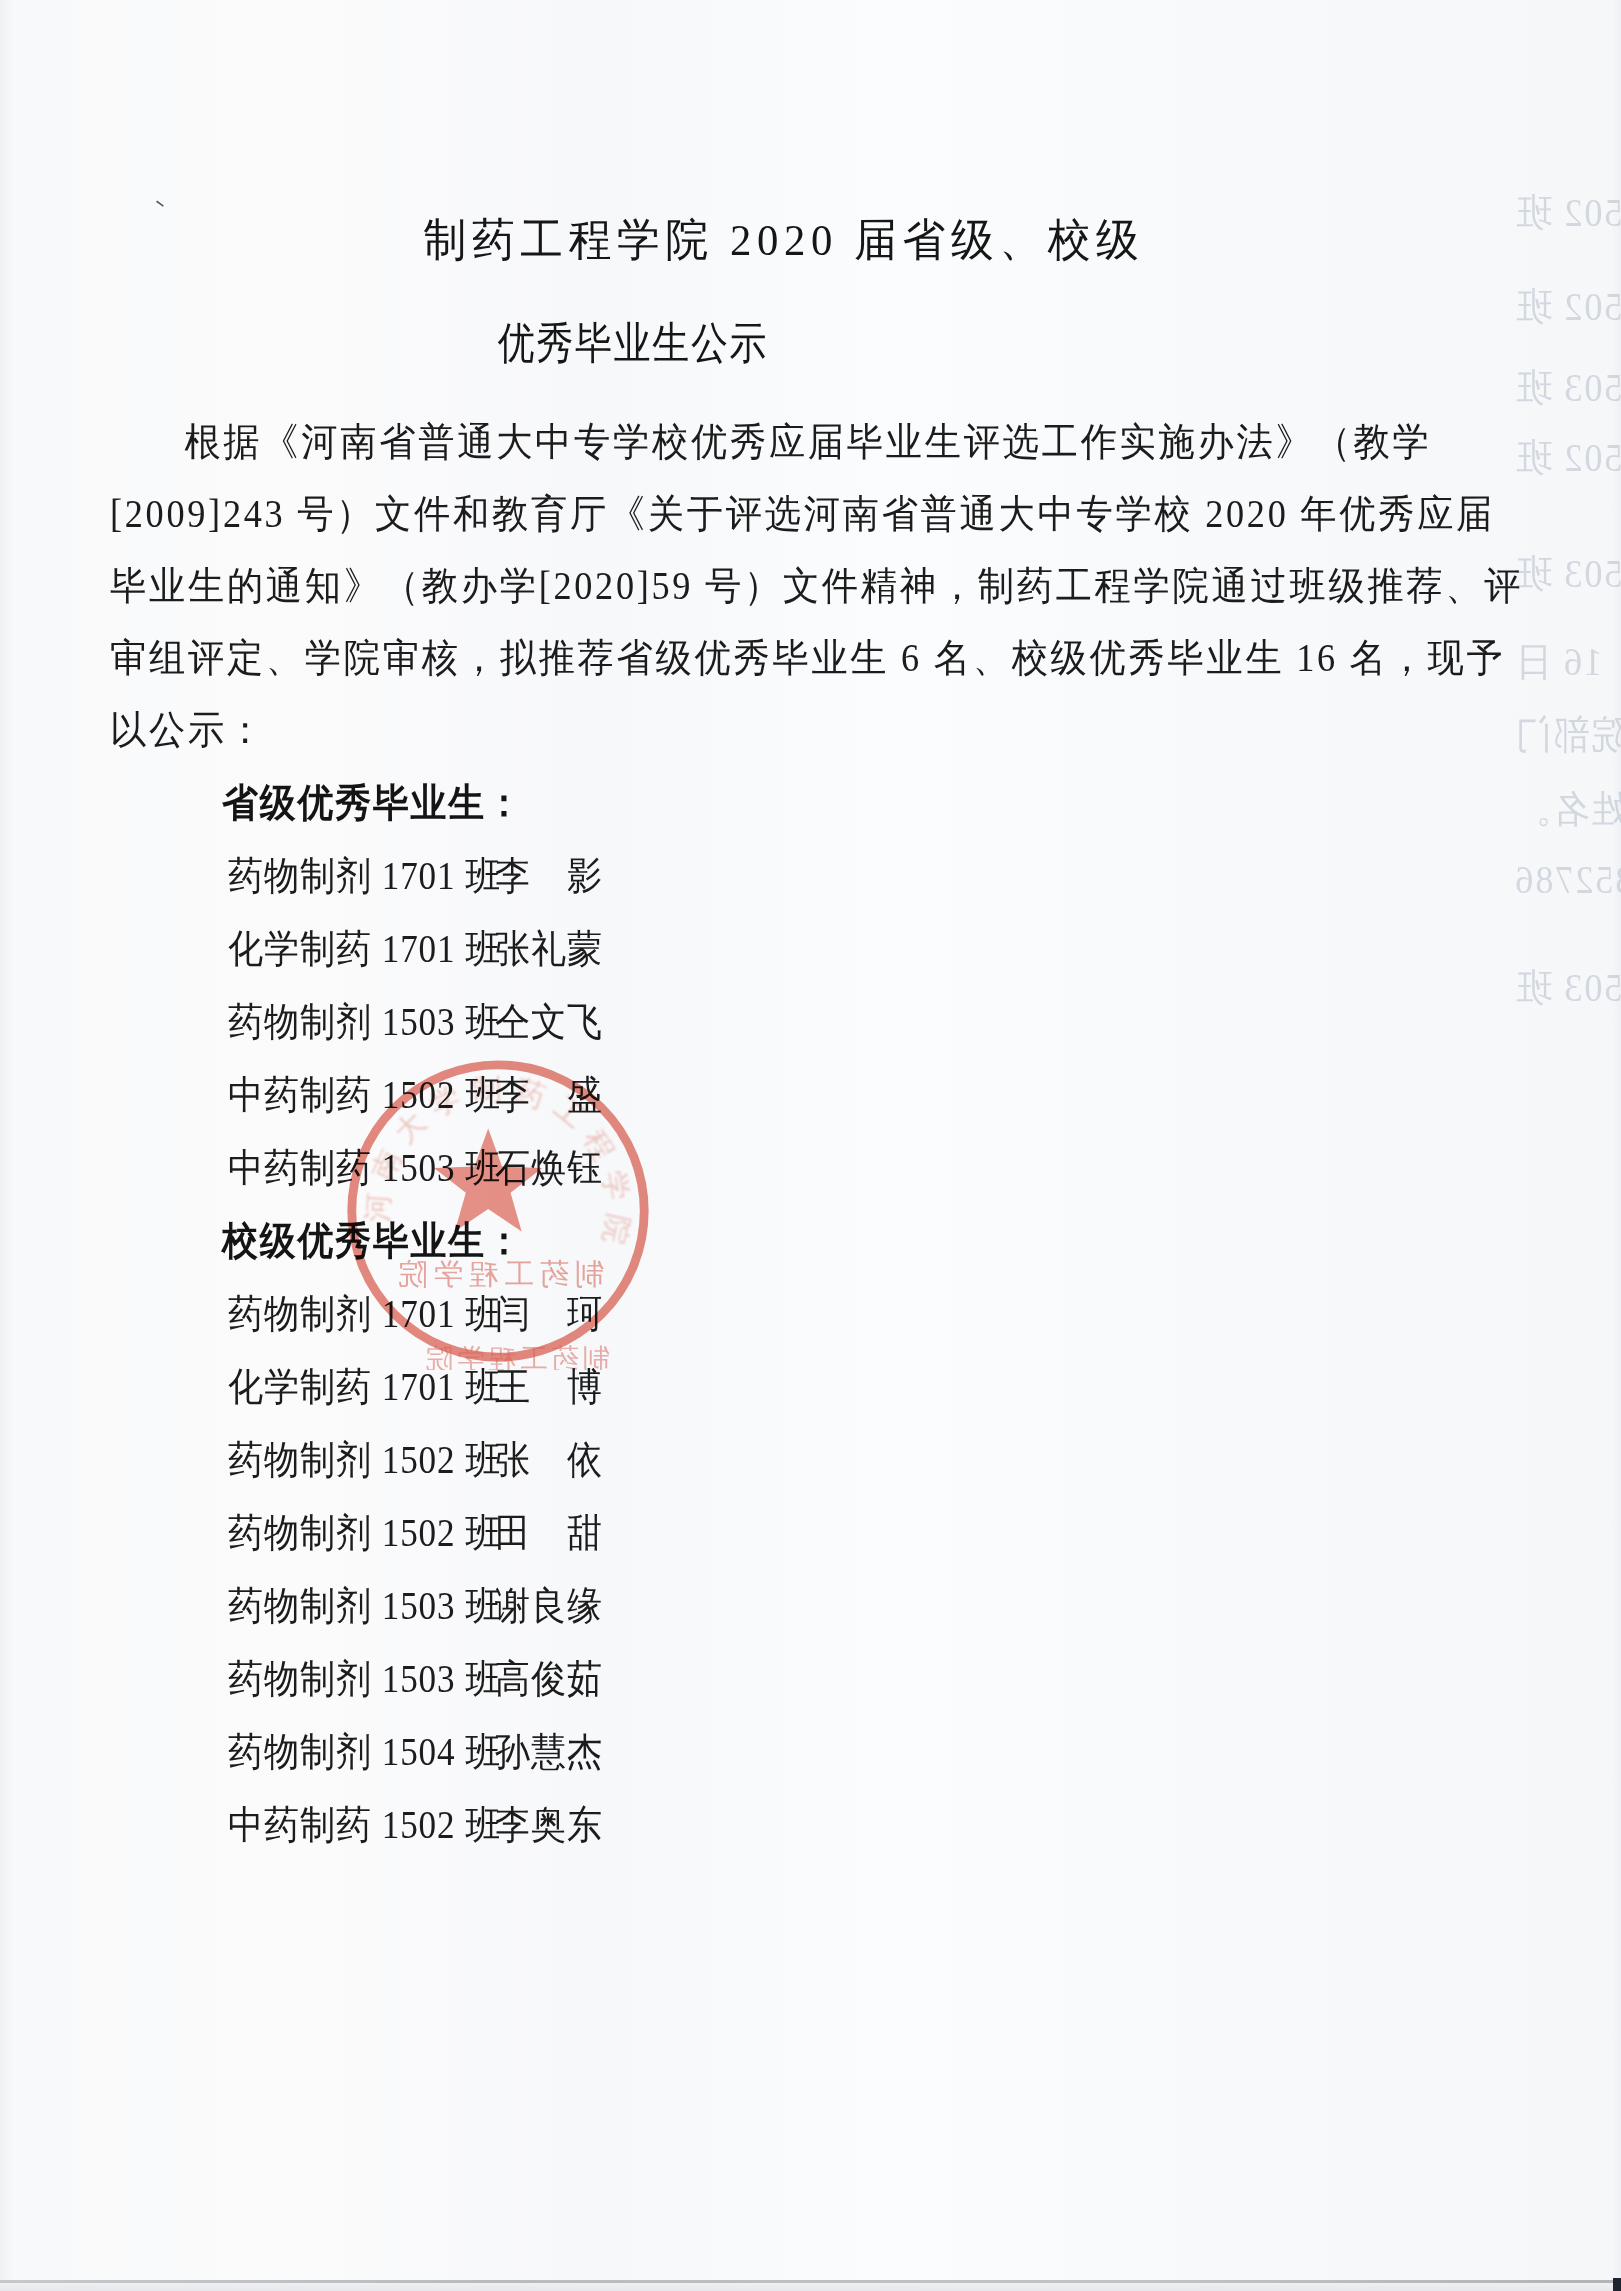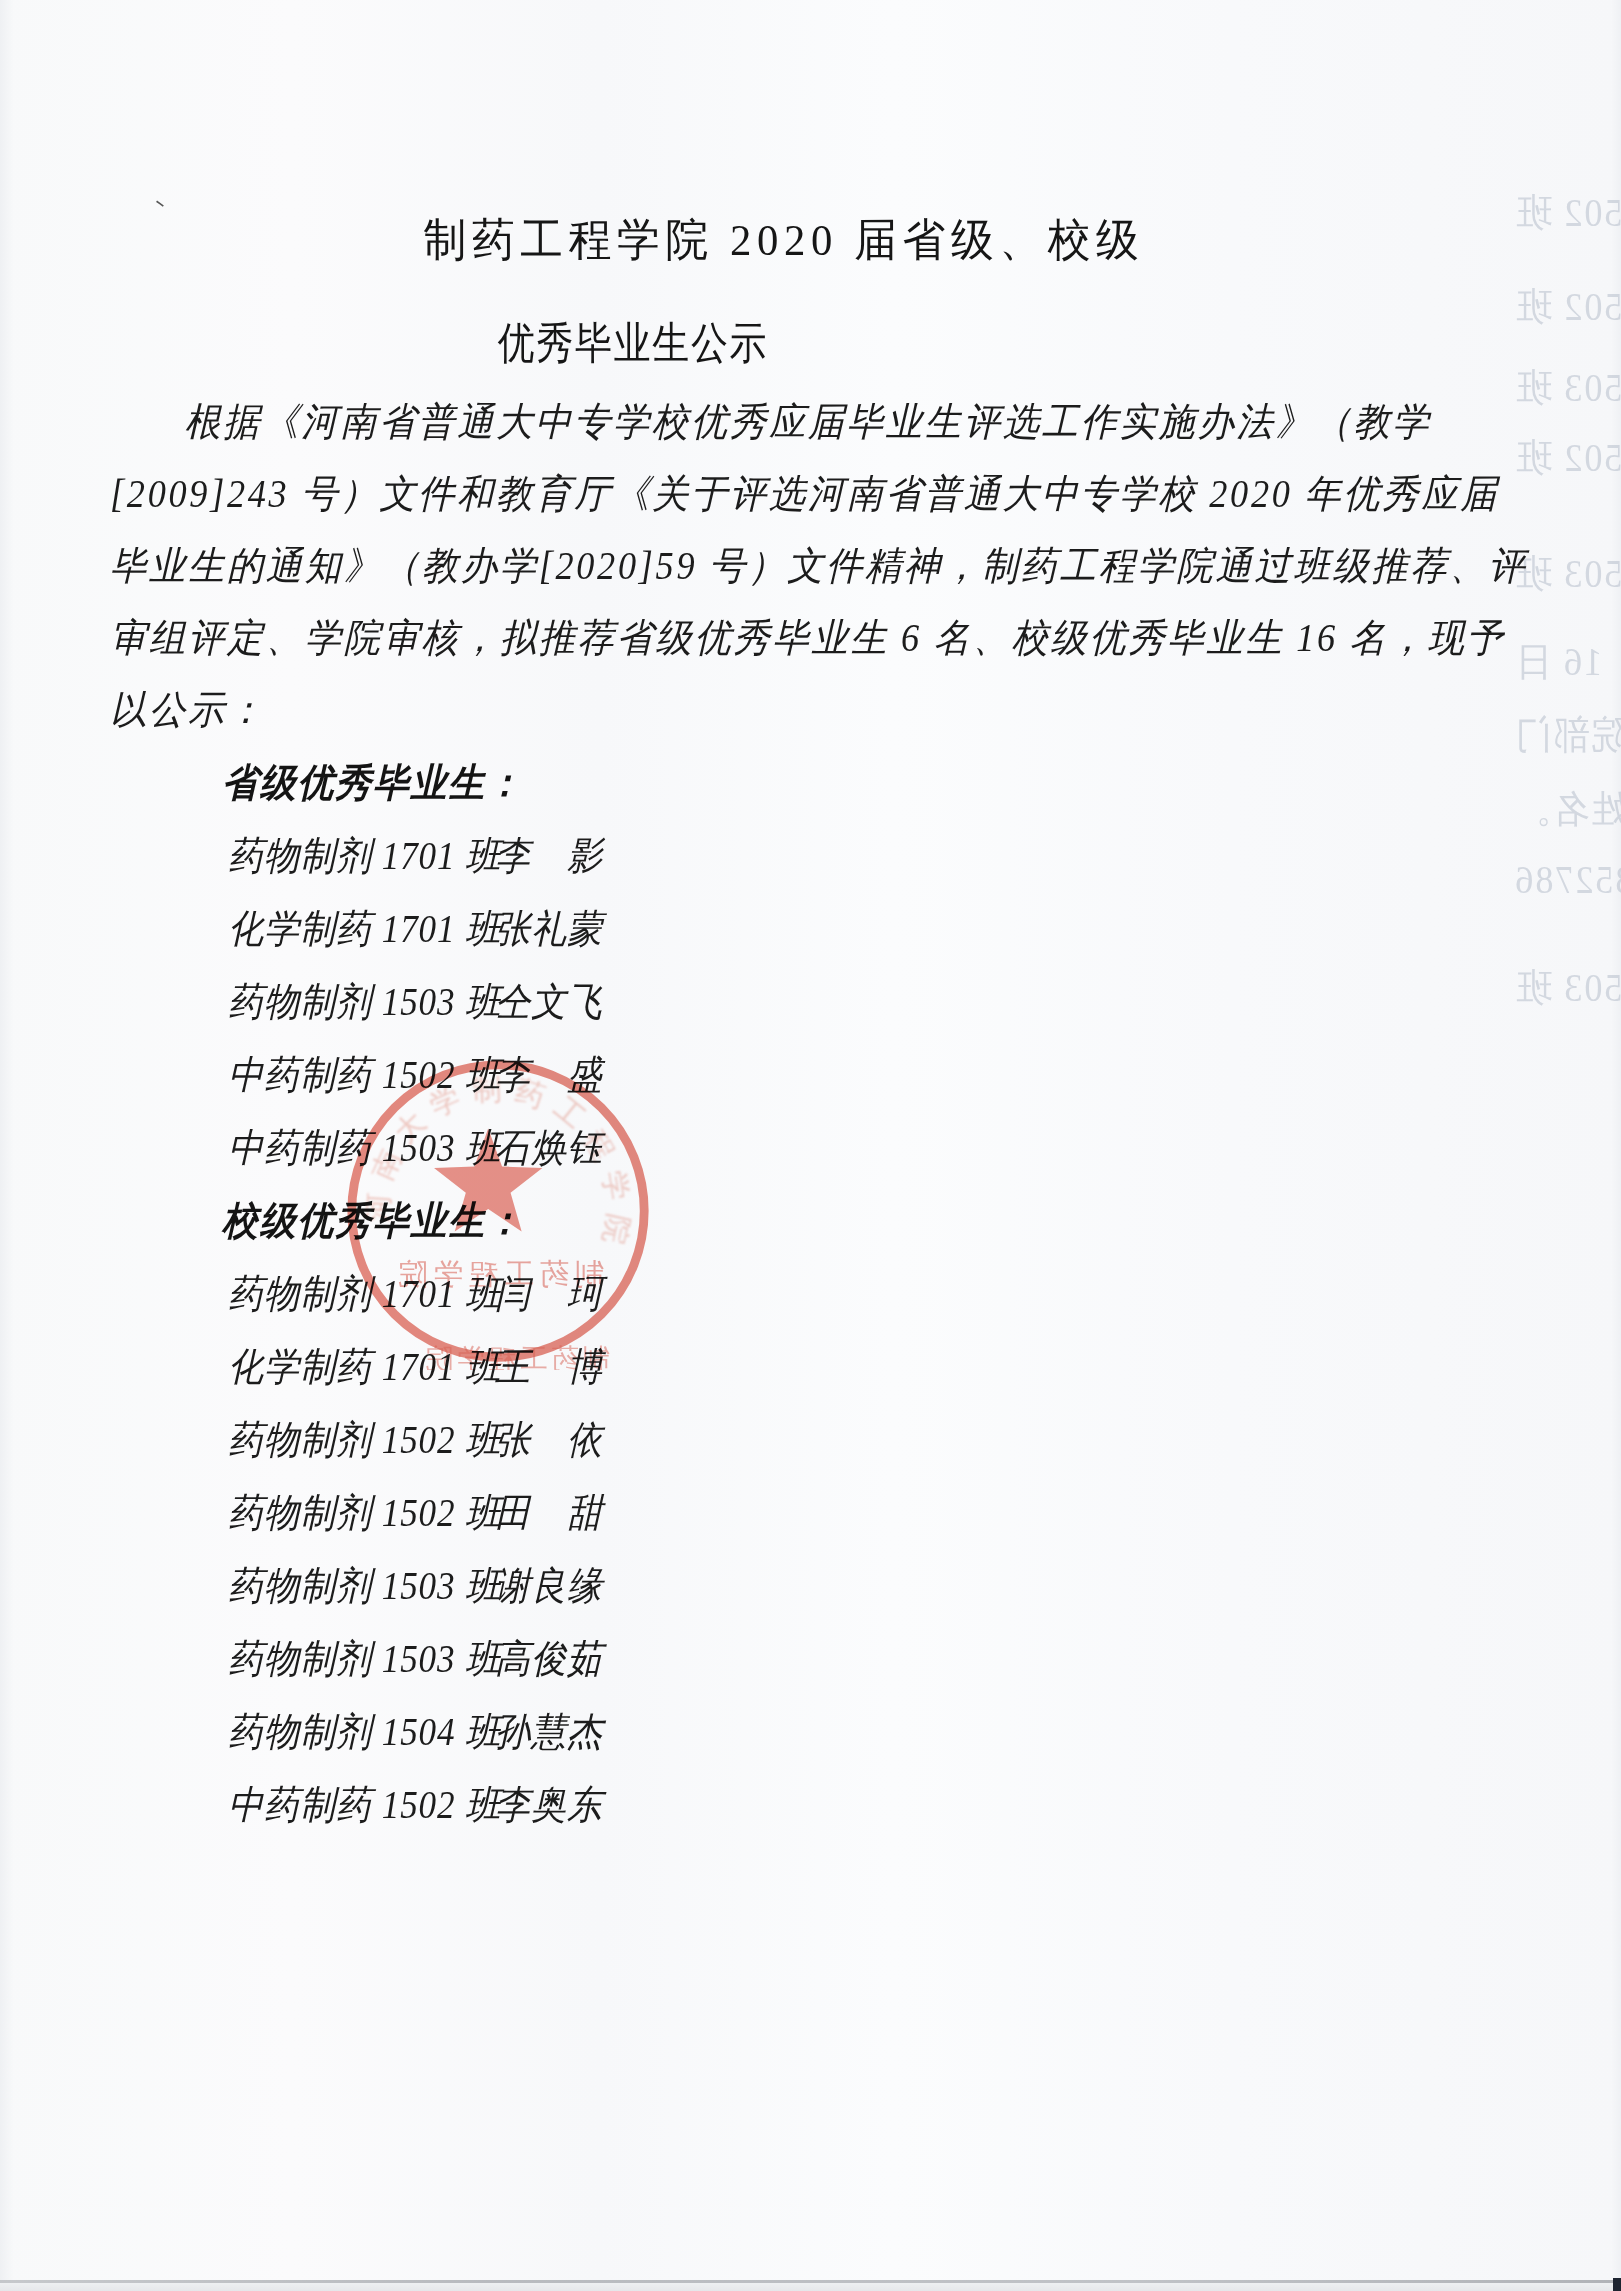--- a/index.html
+++ b/index.html
@@ -36,21 +36,21 @@
     transform:scaleX(.95);transform-origin:center;
     white-space:nowrap;
   }
   .title-line2{
     position:absolute;top:314px;left:0;width:1266px;
     text-align:center;font-size:44px;letter-spacing:2px;color:#161616;
     transform:scaleX(.84);transform-origin:center;
     white-space:nowrap;
   }
   
-  .content{position:absolute;left:110px;top:386px;width:1407px;font-style:italic;}
+  .content{position:absolute;left:110px;top:406px;width:1407px;}
   .pline{
     height:72px;line-height:72px;
     font-size:39px;letter-spacing:2.9px;
     white-space:nowrap;
     transform:scaleX(.93);transform-origin:left center;
     color:#1c1c1c;
   }
   .pline.indent{text-indent:80px;}
   .sec-heading{
     height:73px;line-height:73px;margin-left:112px;

